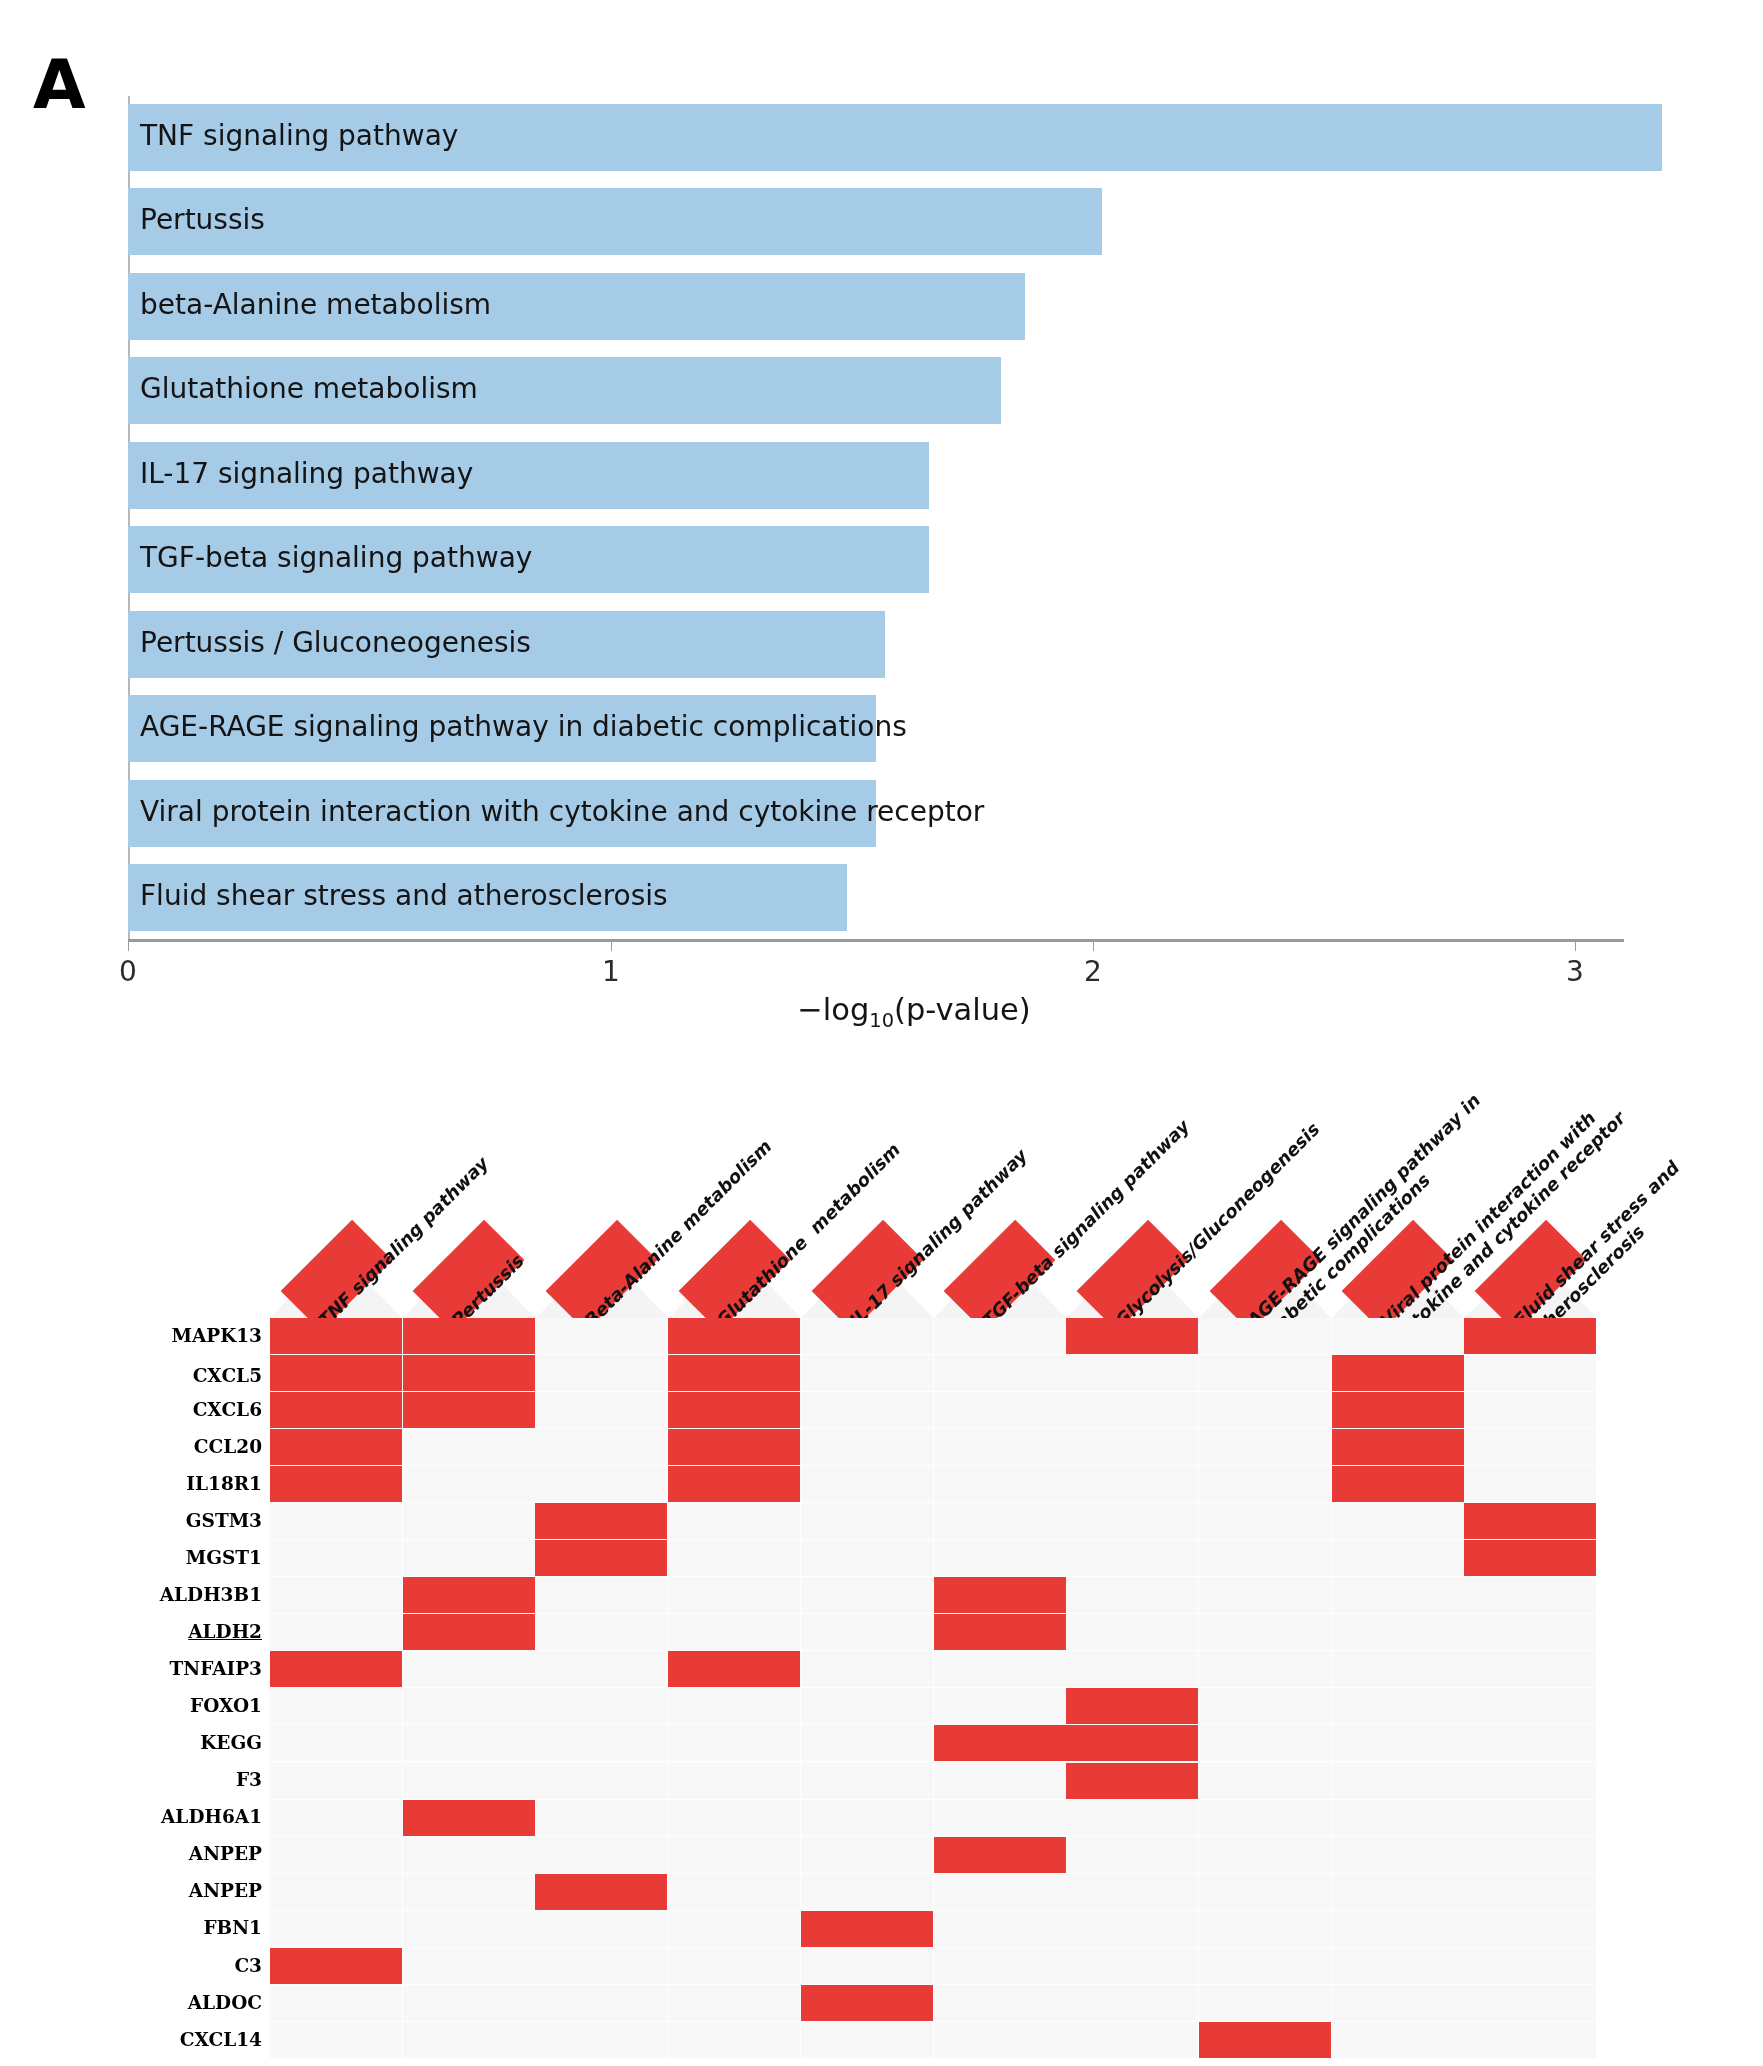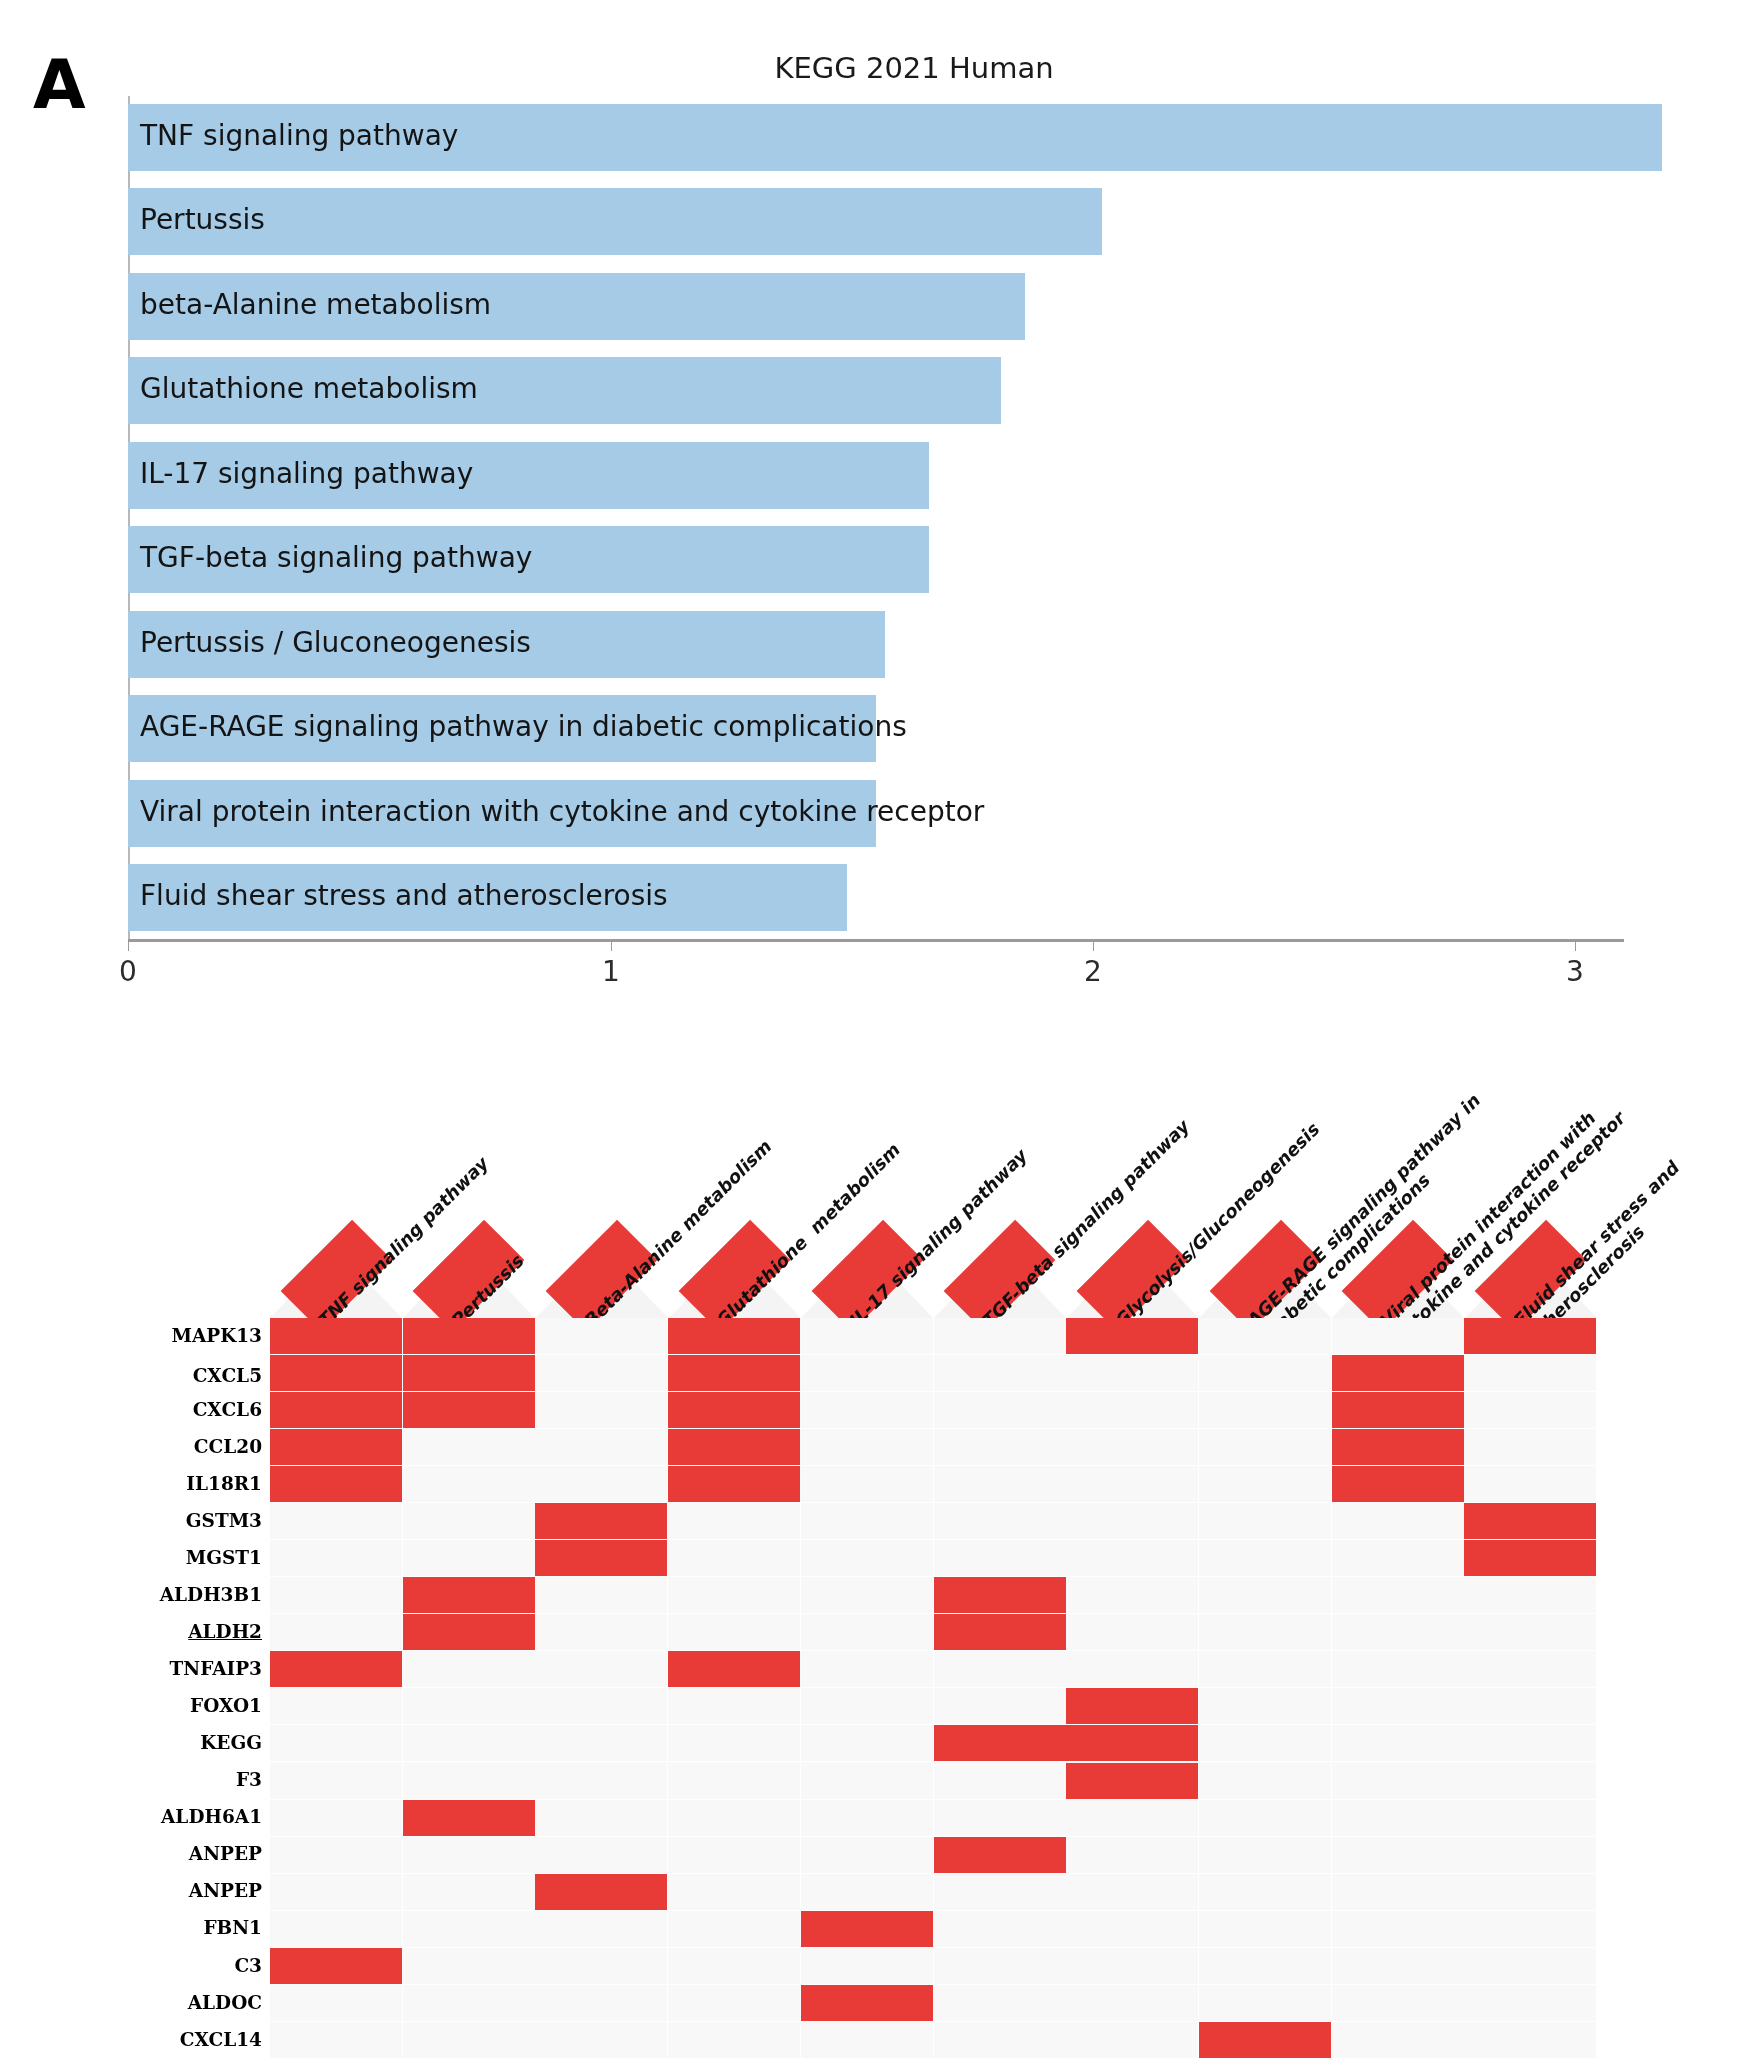--- a/index.html
+++ b/index.html
@@ -45,21 +45,20 @@
   .hm-col-label{position:absolute;font-size:18px;color:#111;white-space:pre;line-height:1.18;
                 font-family:"DejaVu Sans",sans-serif;font-style:italic;font-weight:600;
                 transform-origin:0 0;transform:rotate(-45deg);}
 </style>
 </head>
 <body>
 
 <div id="panel-a">
   <div class="panel-letter" id="panel-a-letter">A</div>
 
-  <div id="bar-title">KEGG 2021 Human</div>
 
   <div id="bar-axis-left"></div>
   <div id="bar-plot">
       <div class="bar-row" style="top: 0px; height: 84px;">
         <div class="bar-rect" style="width: 1534px; background: rgb(166, 203, 231);"></div>
         <div class="bar-label">TNF signaling pathway</div>
       </div>
       <div class="bar-row" style="top: 84px; height: 84px;">
         <div class="bar-rect" style="width: 974px; background: rgb(166, 203, 231);"></div>
         <div class="bar-label">Pertussis</div>
@@ -102,20 +101,23 @@
   <div id="bar-ticks">
       <div class="xtick" style="left: 128px;"></div>
       <div class="xtick-label" style="left: 128px;">0</div>
       <div class="xtick" style="left: 611px;"></div>
       <div class="xtick-label" style="left: 611px;">1</div>
       <div class="xtick" style="left: 1093px;"></div>
       <div class="xtick-label" style="left: 1093px;">2</div>
       <div class="xtick" style="left: 1575px;"></div>
       <div class="xtick-label" style="left: 1575px;">3</div>
     </div>
+  <div id="x-axis-title">
+    −log<sub>10</sub>(p-value)
+  </div>
 </div>
 
 <div id="panel-b">
 
   <div id="hm-headers">
       <div class="hm-tri-bg" style="left: 270px; top: 210px;"></div>
       <div class="hm-rhomb" style="left: 308px; top: 186px; width: 57px; height: 101px; background: rgb(232, 59, 56);"></div>
       <div class="hm-col-label" style="left: 314px; top: 277px;">TNF signaling pathway</div>
       <div class="hm-tri-bg" style="left: 403px; top: 210px;"></div>
       <div class="hm-rhomb" style="left: 440px; top: 186px; width: 57px; height: 101px; background: rgb(232, 59, 56);"></div>

